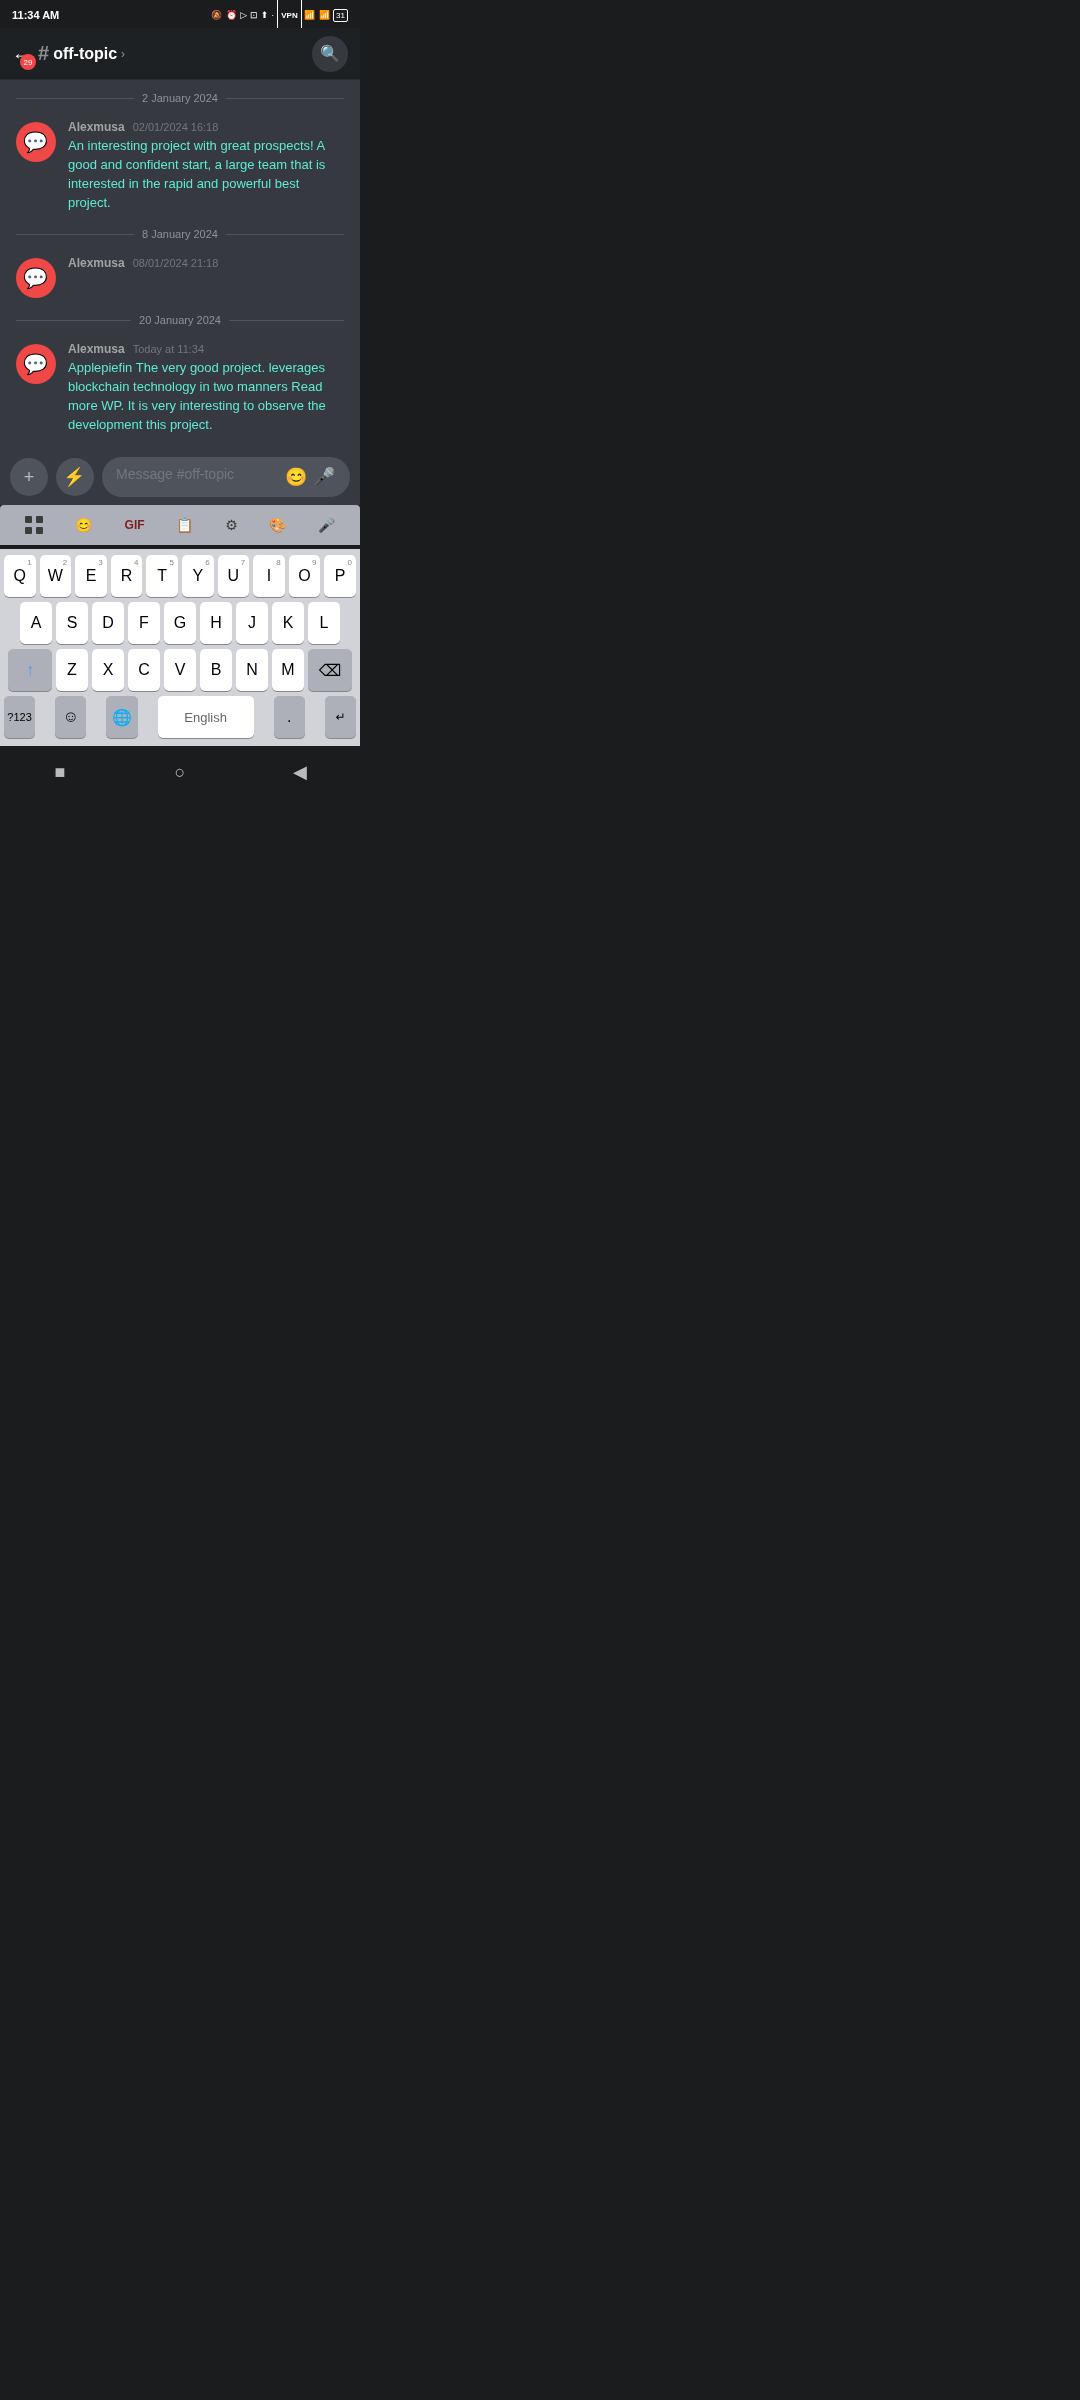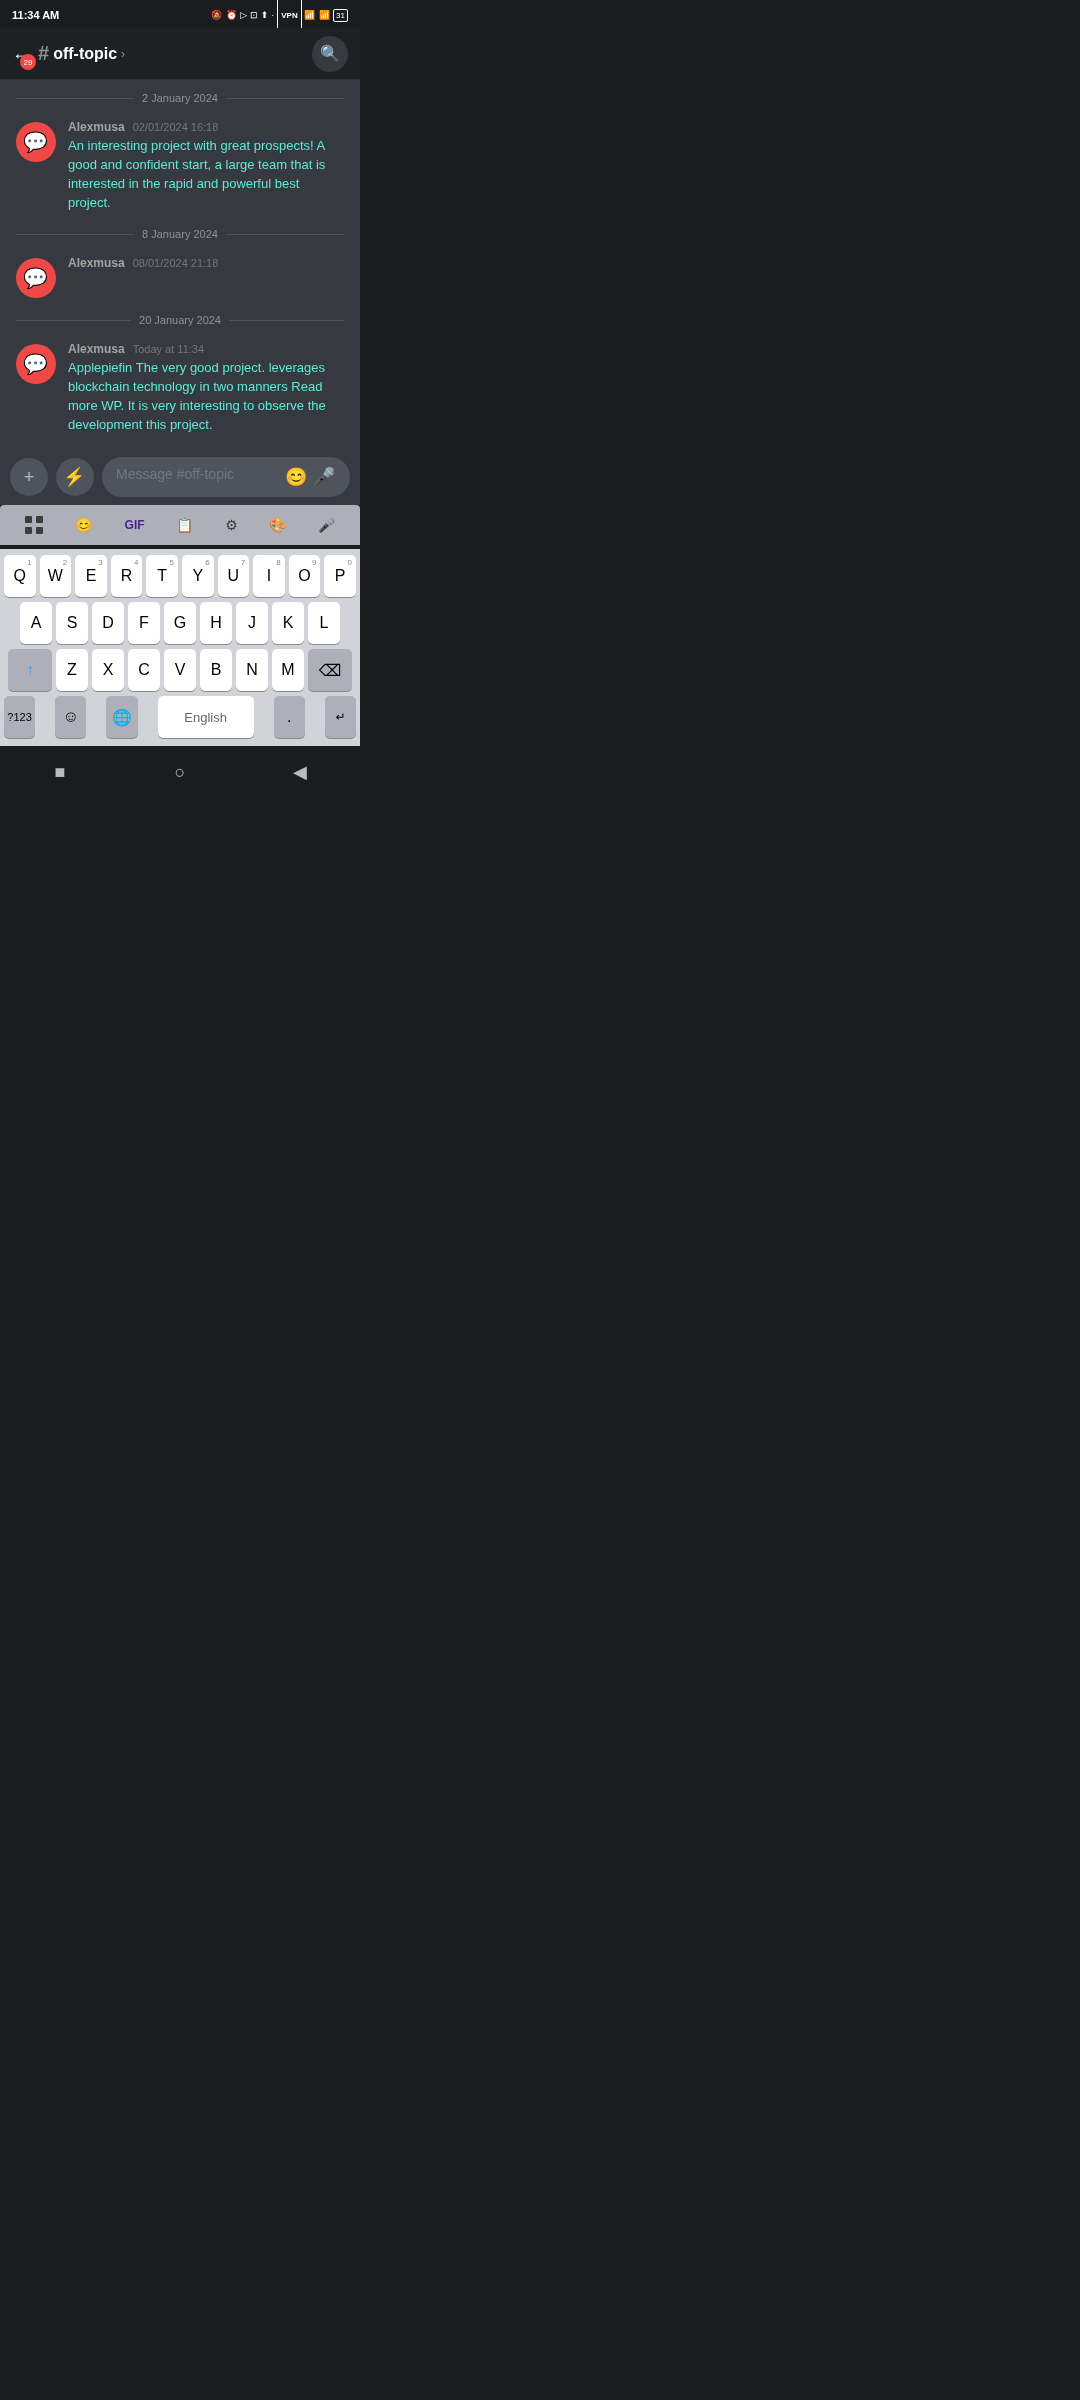--- a/index.html
+++ b/index.html
@@ -242,21 +242,21 @@
       color: #3c3c3c;
       font-size: 14px;
       padding: 4px 6px;
       display: flex;
       align-items: center;
       justify-content: center;
     }
     .gif-label {
       font-size: 12px;
       font-weight: bold;
-      color: #4c1d95;
+      color: #7f1d1d;
     }
     .keys-row {
       display: flex;
       justify-content: center;
       gap: 4px;
       margin-bottom: 5px;
     }
     .key {
       background: #fff;
       border-radius: 5px;

